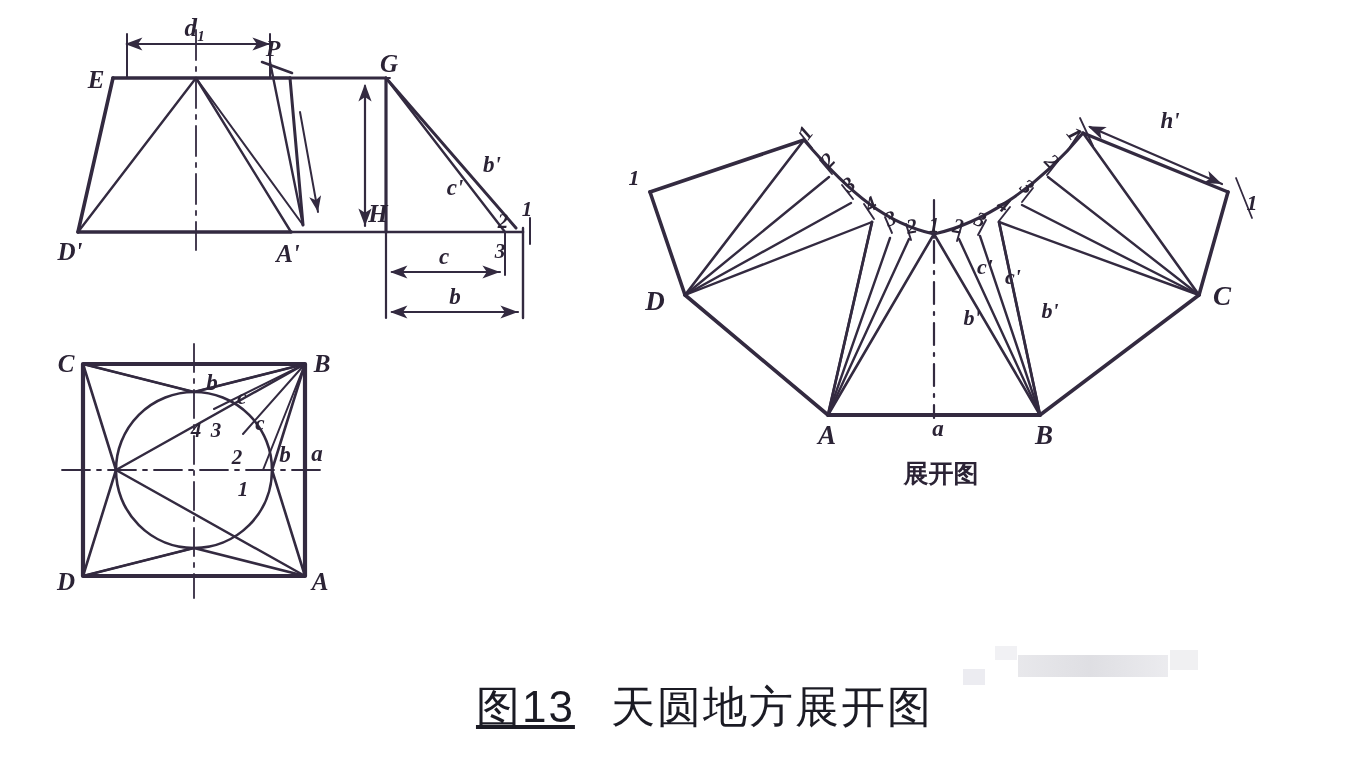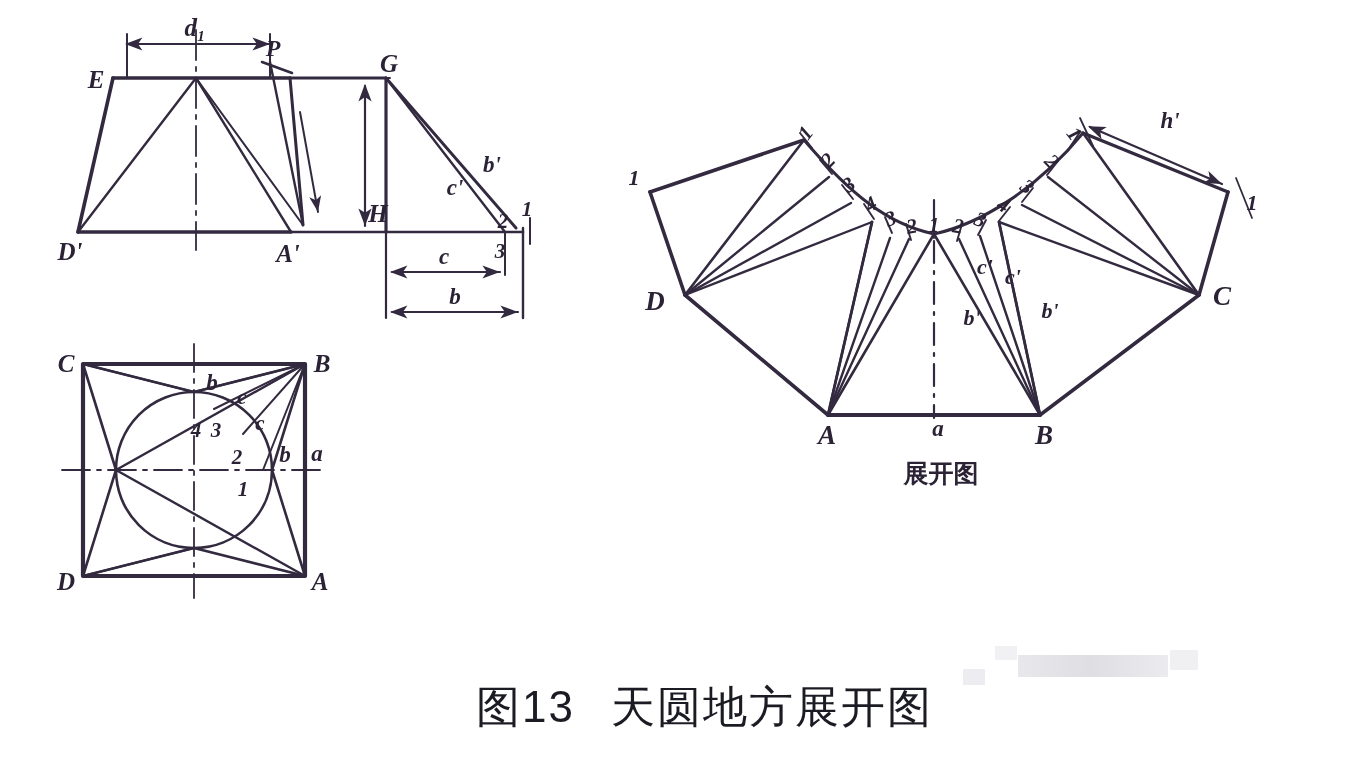--- a/index.html
+++ b/index.html
@@ -43,21 +43,21 @@
     left: 0;
     top: 628px;
     width: 1352px;
     text-align: center;
     font-family: "Liberation Sans", sans-serif;
     font-size: 44px;
     color: #1b1b24;
     letter-spacing: 2px;
     white-space: pre;
   }
-  .caption-figno { margin-right: 36px; }
+  .caption-figno { margin-right: 36px; text-decoration: underline; }
   .watermark {
     position: absolute;
     background: linear-gradient(90deg,#e4e4e8 0%,#d9d9de 48%,#e8e8ec 100%);
     opacity: .85;
   }
   .wm1 { left: 1018px; top: 655px; width: 150px; height: 22px; }
   .wm2 { left: 963px; top: 669px; width: 22px; height: 16px; background:#e9e9ee; }
   .wm3 { left: 995px; top: 646px; width: 22px; height: 14px; background:#efeff2; }
   .wm4 { left: 1170px; top: 650px; width: 28px; height: 20px; background:#ededf0; }
 </style>

